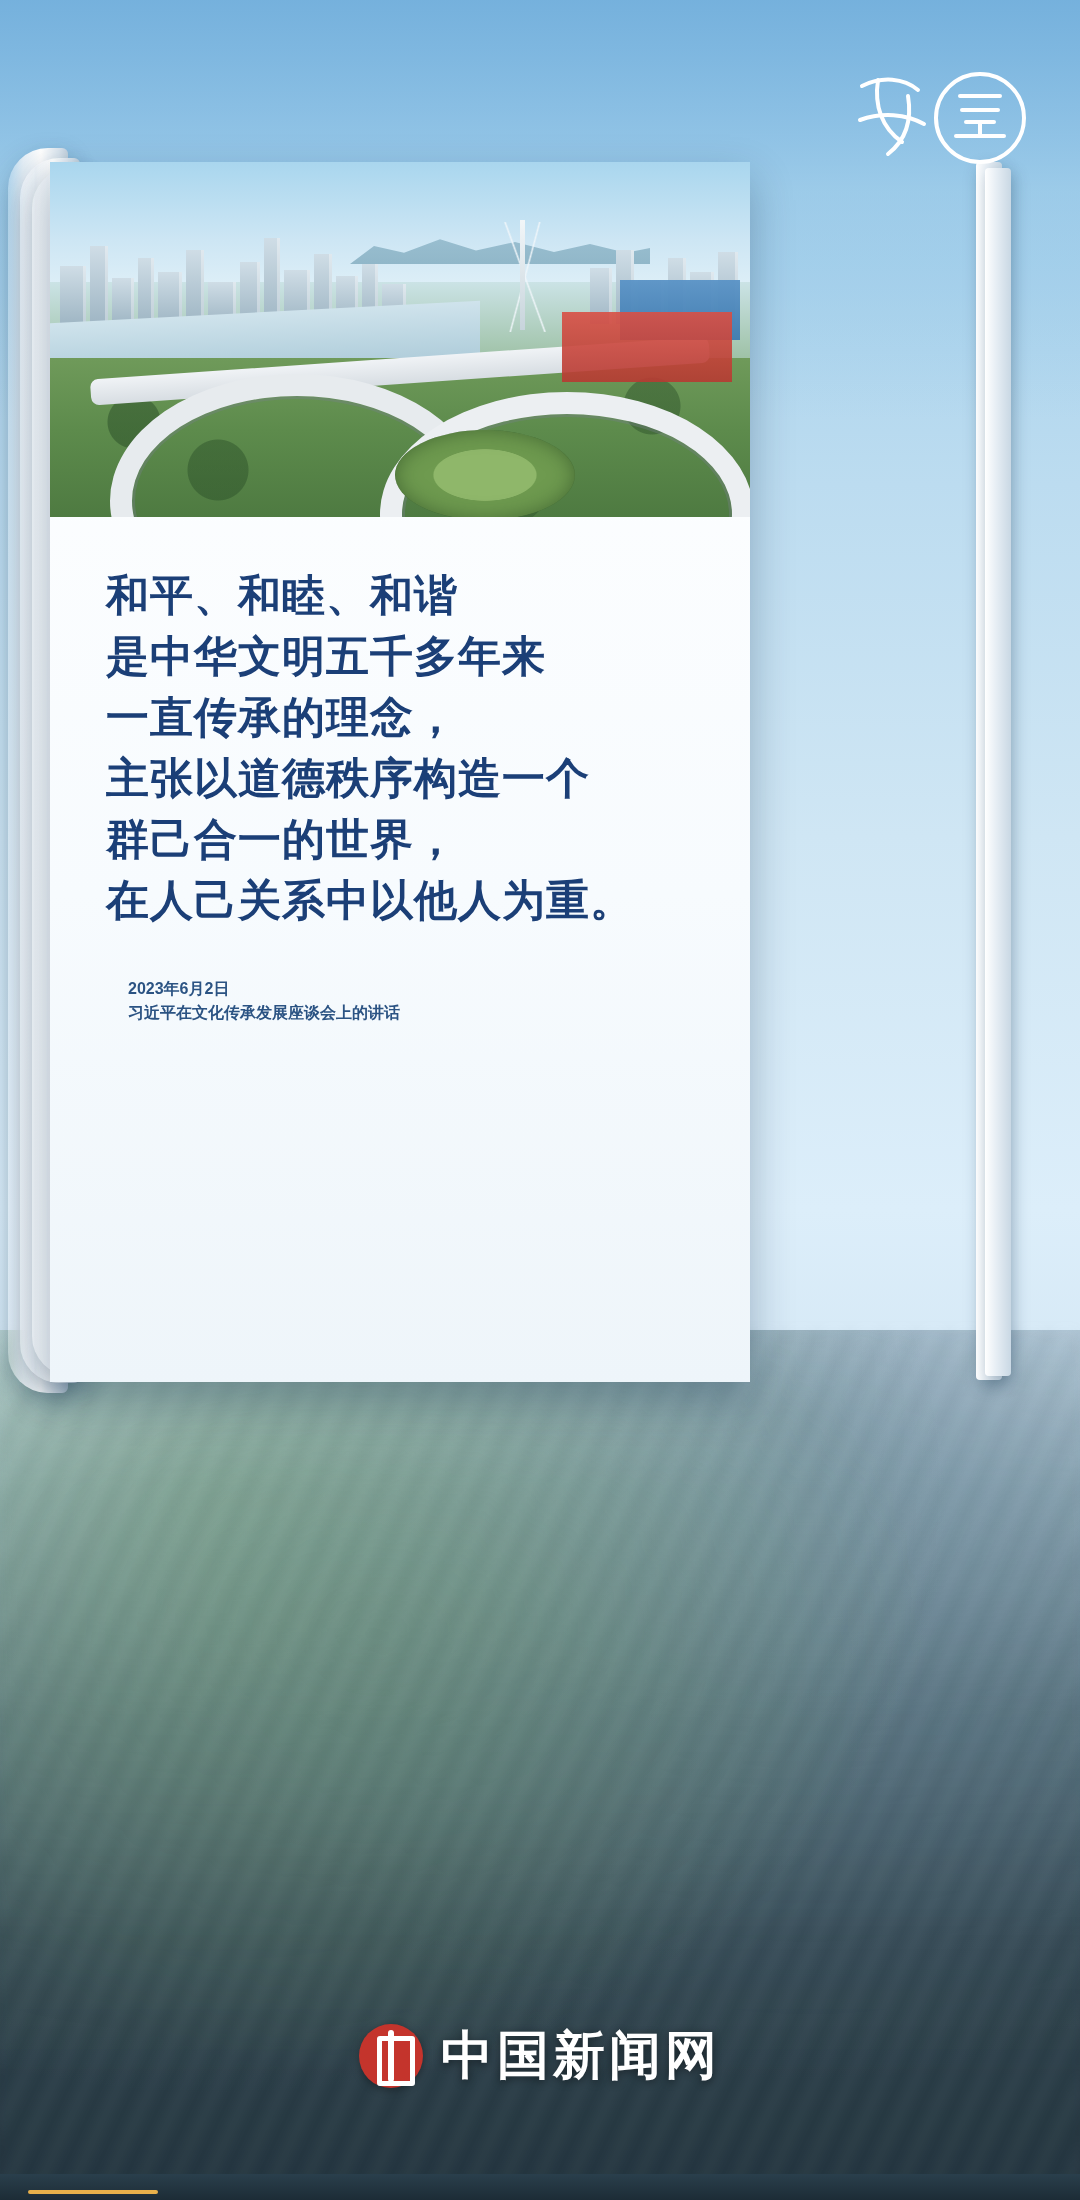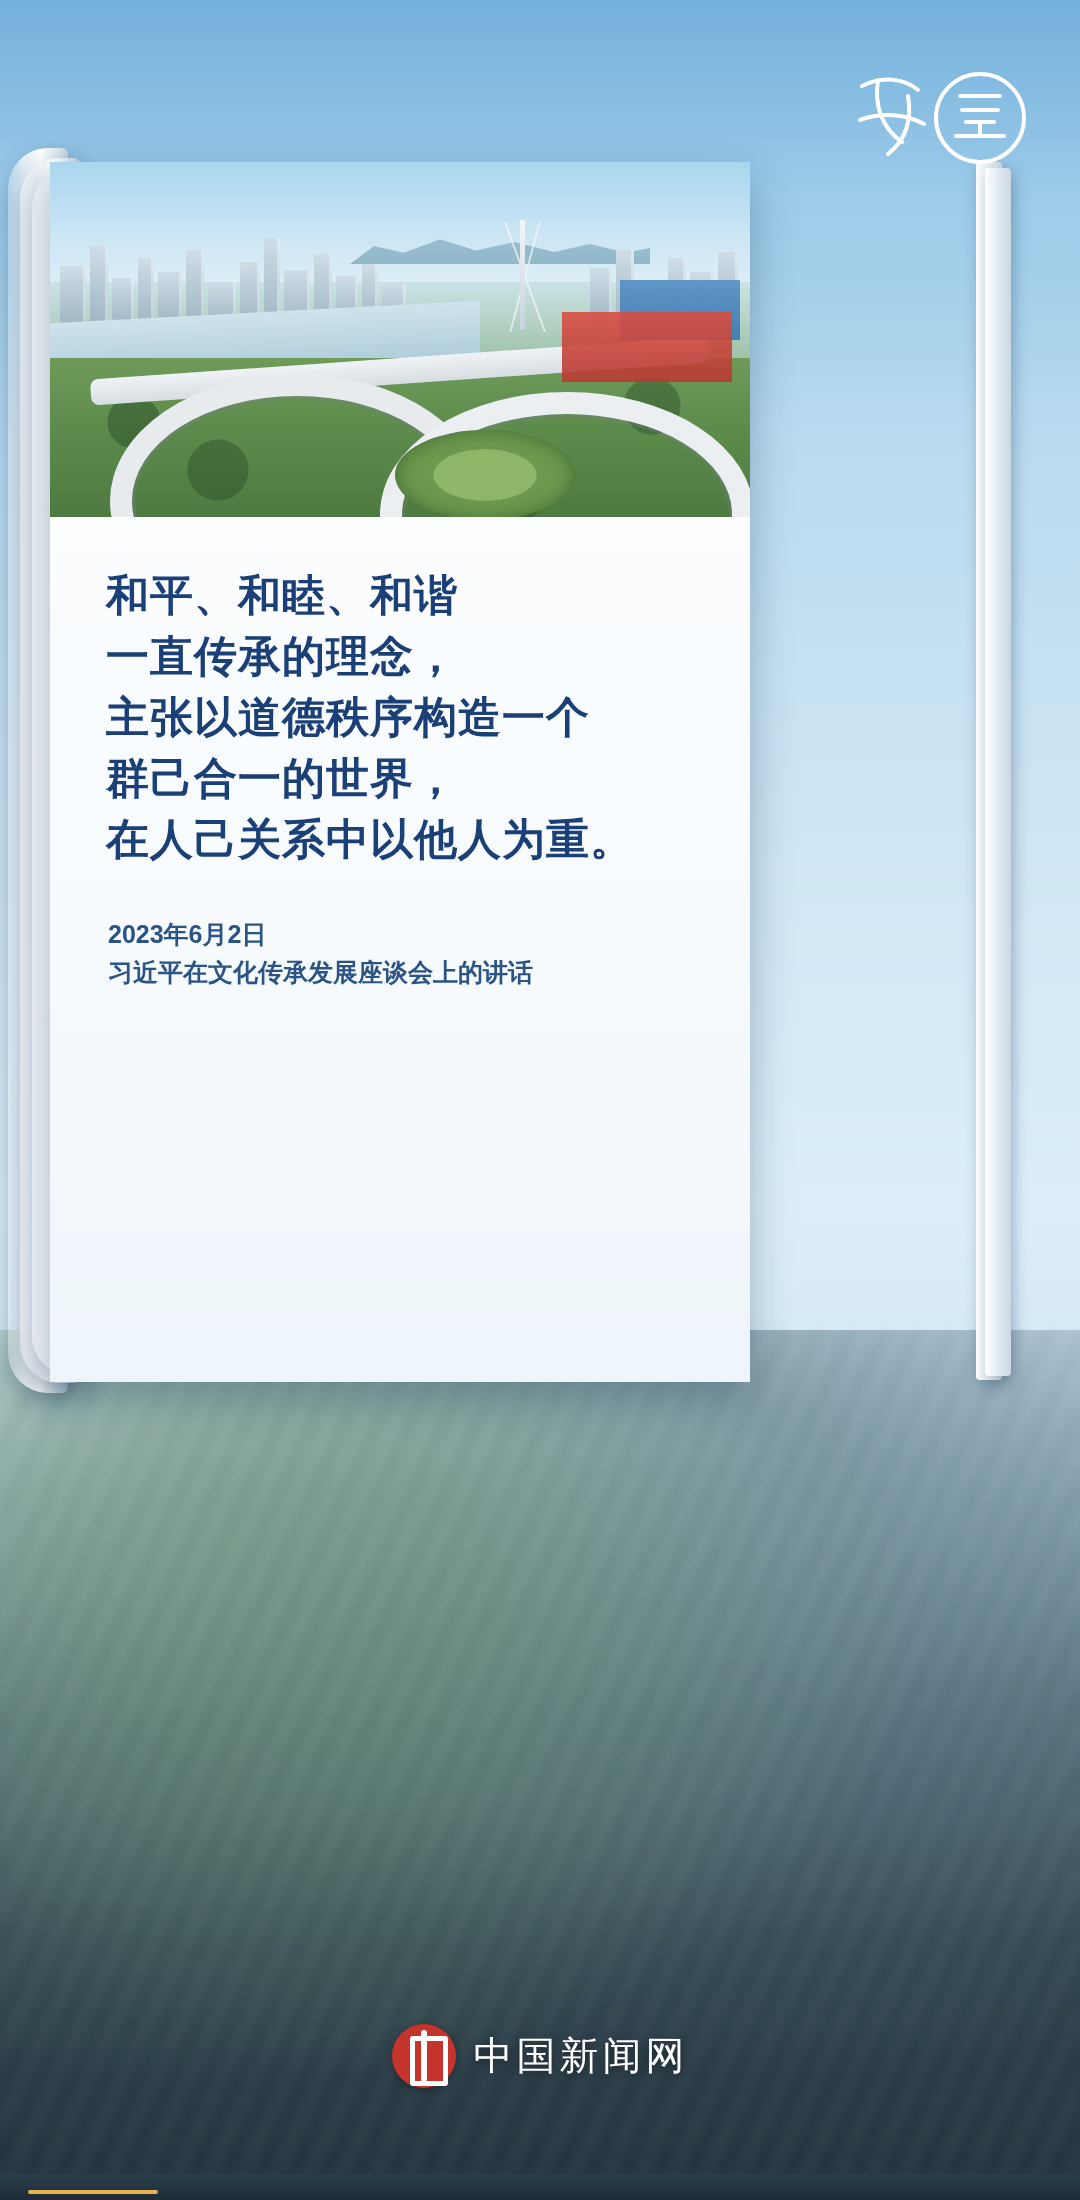--- a/index.html
+++ b/index.html
@@ -196,24 +196,25 @@
     line-height: 1.42;
     font-weight: bold;
     color: #1b3f77;
     letter-spacing: 1px;
     white-space: nowrap;
   }
   .source {
     margin: 46px 0 0 58px;
   }
   .source .s-line {
-    font-size: 25px;
+    font-size: 16px;
     line-height: 1.5;
     color: #2b5383;
     font-weight: bold;
+    margin-left: 20px;
   }
 
   
   .footer {
     position: absolute;
     left: 0; right: 0;
     bottom: 108px;
     text-align: center;
     z-index: 30;
   }
@@ -234,22 +235,22 @@
     position:absolute; left:18px; top:12px; width:28px; height:40px;
     border: 5px solid #fff;
     border-radius: 3px;
   }
   .footer .cn-mark::after{
     content:"";
     position:absolute; left:29px; top:6px; width:6px; height:52px;
     background:#fff; border-radius:3px;
   }
   .footer .cn-name {
-    font-size: 39px;
-    font-weight: normal;
+    font-size: 52px;
+    font-weight: bold;
     color: #ffffff;
     letter-spacing: 4px;
     text-shadow: 0 2px 8px rgba(0,0,0,.45);
   }
   .footer .cn-url {
     margin-top: 14px;
     font-size: 22px;
     letter-spacing: 4px;
     color: #e8eef2;
     text-shadow: 0 1px 4px rgba(0,0,0,.5);
@@ -333,20 +334,21 @@
         <div class="viaduct"></div>
         <div class="road r1"></div>
         <div class="road r2"></div>
         <div class="flowerbed"></div>
         <div class="bluebuild"></div>
         <div class="redbuild"></div>
       </div>
 
       <div class="quote">
         <div class="line">和平、和睦、和谐</div>
+        <div class="line">是中华文明五千多年来</div>
         <div class="line">一直传承的理念，</div>
         <div class="line">主张以道德秩序构造一个</div>
         <div class="line">群己合一的世界，</div>
         <div class="line">在人己关系中以他人为重。</div>
       </div>
 
       <div class="source">
         <div class="s-line">2023年6月2日</div>
         <div class="s-line">习近平在文化传承发展座谈会上的讲话</div>
       </div>

